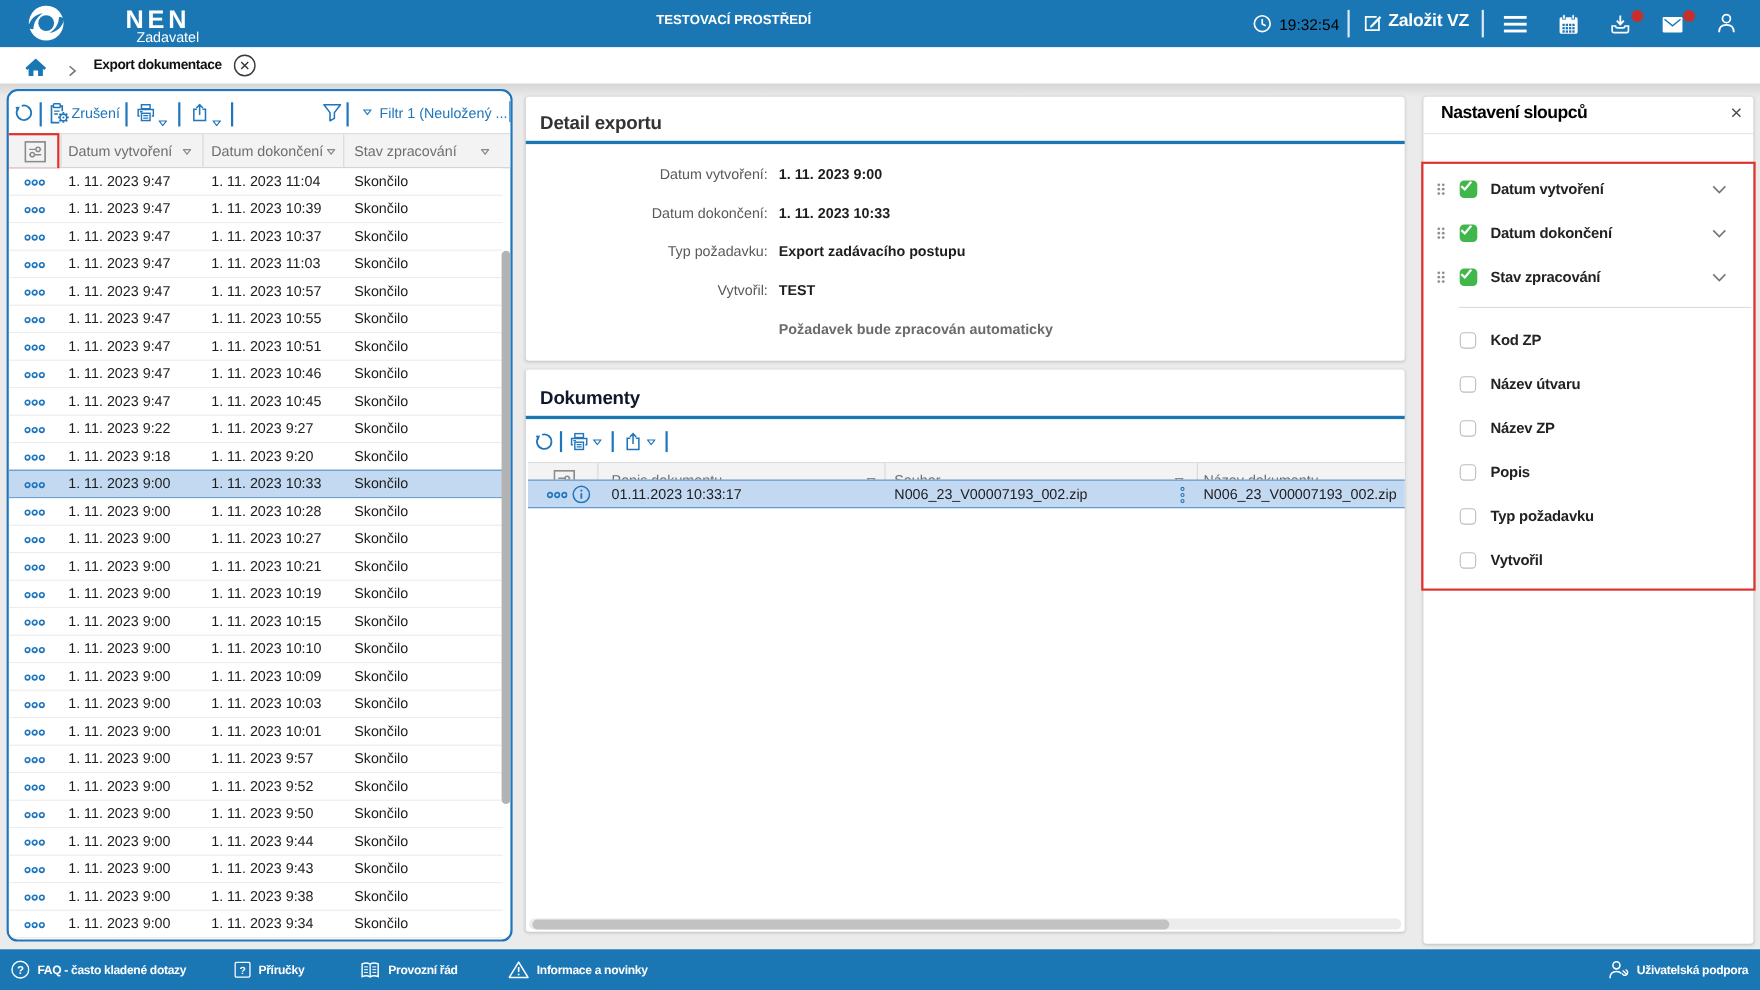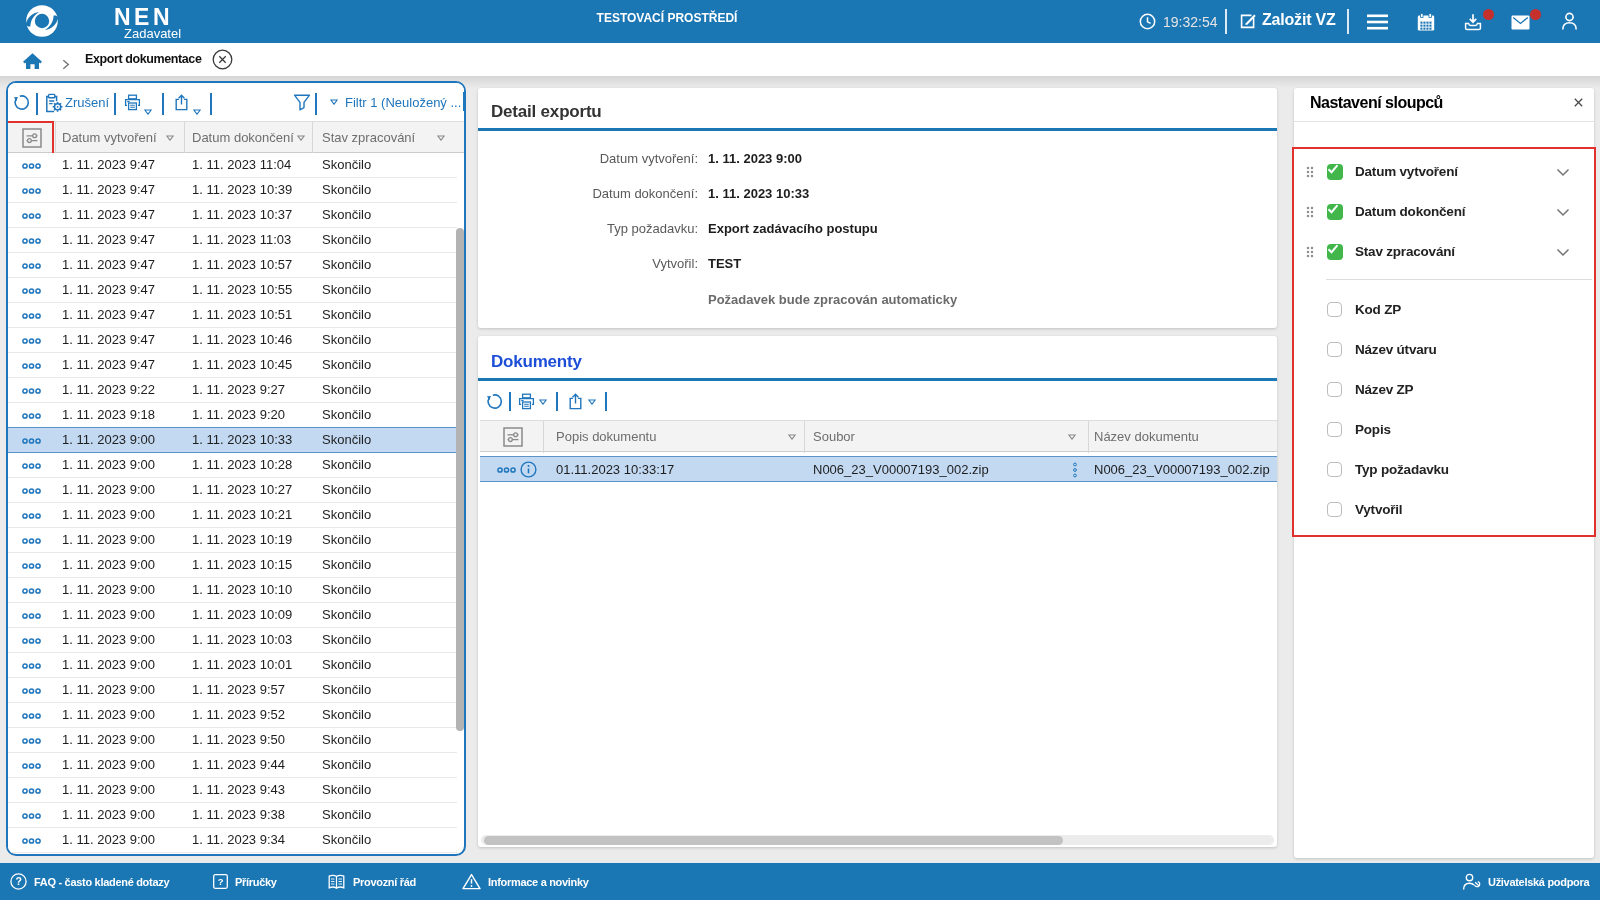--- a/index.html
+++ b/index.html
@@ -35,21 +35,21 @@
     </svg>
   <div class="abs" style="left:66px;top:4px;font-size:23px;font-weight:bold;color:#fff;letter-spacing:3.5px;margin-left:48px;">NEN</div>
   <div class="abs" style="left:124px;top:26px;font-size:13px;color:#fff;">Zadavatel</div>
   <div class="abs" style="left:547px;top:11px;width:240px;text-align:center;font-size:12px;font-weight:bold;color:#fff;letter-spacing:0px;">TESTOVACÍ PROSTŘEDÍ</div>
   <div class="abs" style="left:1139px;top:13px;">
       <svg width="17" height="17" viewBox="0 0 17 17">
         <circle cx="8.5" cy="8.5" r="7.2" fill="none" stroke="#fff" stroke-width="1.5"></circle>
         <path d="M8.5 4.2 V8.8 L11.6 10.4" fill="none" stroke="#fff" stroke-width="1.5"></path>
       </svg>
     </div>
-  <div class="abs" style="left:1163px;top:14px;font-size:14px;color:#e5e5e5;">19:32:54</div>
+  <div class="abs" style="left:1163px;top:14px;font-size:14px;color:#000000;">19:32:54</div>
   <div class="abs" style="left:1225px;top:9px;width:1.5px;height:25px;background:rgba(255,255,255,0.85);"></div>
   <div class="abs" style="left:1239px;top:12px;">
       <svg width="18" height="18" viewBox="0 0 18 18">
         <path d="M12.5 3.4 H2.6 V15.4 H14.6 V5.8" fill="none" stroke="#fff" stroke-width="1.6"></path>
         <path d="M6.8 11.3 L15.3 2.6 L16.7 4.1 L8.3 12.7 L6.4 13 Z" fill="#fff"></path>
       </svg>
     </div>
   <div class="abs" style="left:1262px;top:11px;font-size:16px;font-weight:bold;color:#fff;letter-spacing:-0.2px;">Založit VZ</div>
   <div class="abs" style="left:1347px;top:9px;width:1.5px;height:25px;background:rgba(255,255,255,0.85);"></div>
   <div class="abs" style="left:1367px;top:14px;">
@@ -574,21 +574,21 @@
   <div class="dlab" style="left:0px;top:98px;">Datum dokončení:</div>
   <div class="dval" style="left:230px;top:98px;">1. 11. 2023 10:33</div>
   <div class="dlab" style="left:0px;top:133px;">Typ požadavku:</div>
   <div class="dval" style="left:230px;top:133px;">Export zadávacího postupu</div>
   <div class="dlab" style="left:0px;top:168px;">Vytvořil:</div>
   <div class="dval" style="left:230px;top:168px;">TEST</div>
   <div class="dval" style="left:230px;top:204px;color:#6b6b6b;">Požadavek bude zpracován automaticky</div>
 </div>
 
 <div class="card" style="left:478px;top:336px;width:799px;height:511px;">
-  <div class="abs" style="left:13px;top:16px;font-size:17px;font-weight:bold;color:#1d4ed8;letter-spacing:-0.2px;">Dokumenty</div>
+  <div class="abs" style="left:13px;top:16px;font-size:17px;font-weight:bold;color:#0f172a;letter-spacing:-0.2px;">Dokumenty</div>
   <div class="abs" style="left:0;top:42px;width:799px;height:3px;background:#1b76b4;"></div>
 
   <div class="abs" style="left:8px;top:57px;">
       <svg width="17" height="17" viewBox="0 0 17 17">
         <path d="M3.2 4.9 A6.6 6.6 0 1 0 6.8 2.2" fill="none" stroke="#2076bc" stroke-width="1.6"></path>
         <path d="M1.0 3.2 L5.0 3.0 L3.2 7.3 Z" fill="#2076bc"></path>
       </svg>
     </div>
   <div class="abs" style="left:31px;top:56px;width:1.5px;height:19px;background:#2076bc;"></div>
   <div class="abs" style="left:40px;top:57px;">
@@ -640,21 +640,21 @@
     <div class="hcell" style="left:333px;">Soubor</div>
     <div class="abs" style="left:588px;top:13px;">
         <svg width="8" height="6" viewBox="0 0 8 6">
           <path d="M0.8 1 H7.2 L4 5.2 Z" fill="none" stroke="#8a8a8a" stroke-width="1.1"></path>
         </svg>
       </div>
     <div class="abs" style="left:608px;top:0;width:1px;height:32px;background:#d7d7d7;"></div>
     <div class="hcell" style="left:614px;">Název dokumentu</div>
   </div>
 
-  <div class="abs" style="left:2px;top:120px;width:797px;height:26px;background:#c3d9f2;border-top:1px solid #5b93c9;border-bottom:1px solid #5b93c9;font-size:13px;color:#1d1d1d;">
+  <div class="abs" style="left:2px;top:100px;width:797px;height:26px;background:#c3d9f2;border-top:1px solid #5b93c9;border-bottom:1px solid #5b93c9;font-size:13px;color:#1d1d1d;">
     <div class="abs" style="left:17px;top:9px;">
         <svg width="19" height="8" viewBox="0 0 19 8">
           <circle cx="3" cy="4" r="2.1" fill="none" stroke="#2076bc" stroke-width="1.5"></circle>
           <circle cx="9.5" cy="4" r="2.1" fill="none" stroke="#2076bc" stroke-width="1.5"></circle>
           <circle cx="16" cy="4" r="2.1" fill="none" stroke="#2076bc" stroke-width="1.5"></circle>
         </svg>
       </div>
     <div class="abs" style="left:40px;top:4px;">
         <svg width="17" height="17" viewBox="0 0 17 17">
           <circle cx="8.5" cy="8.5" r="7.4" fill="none" stroke="#2076bc" stroke-width="1.4"></circle>

